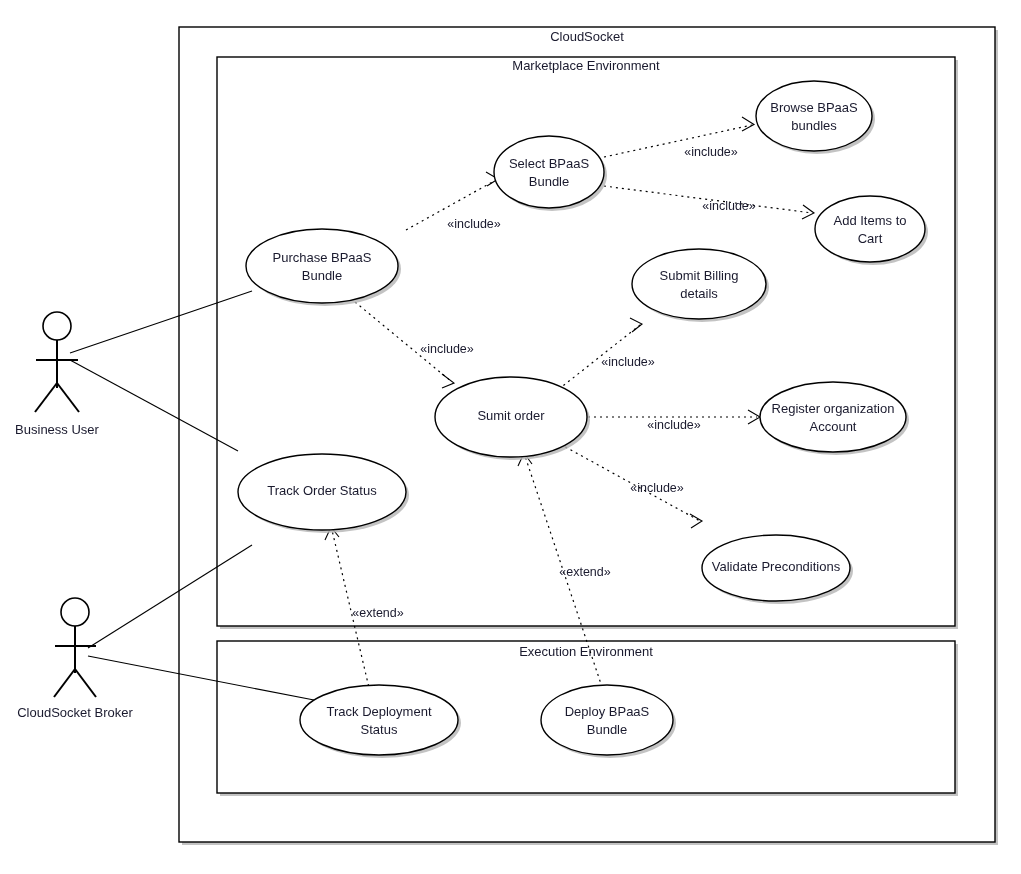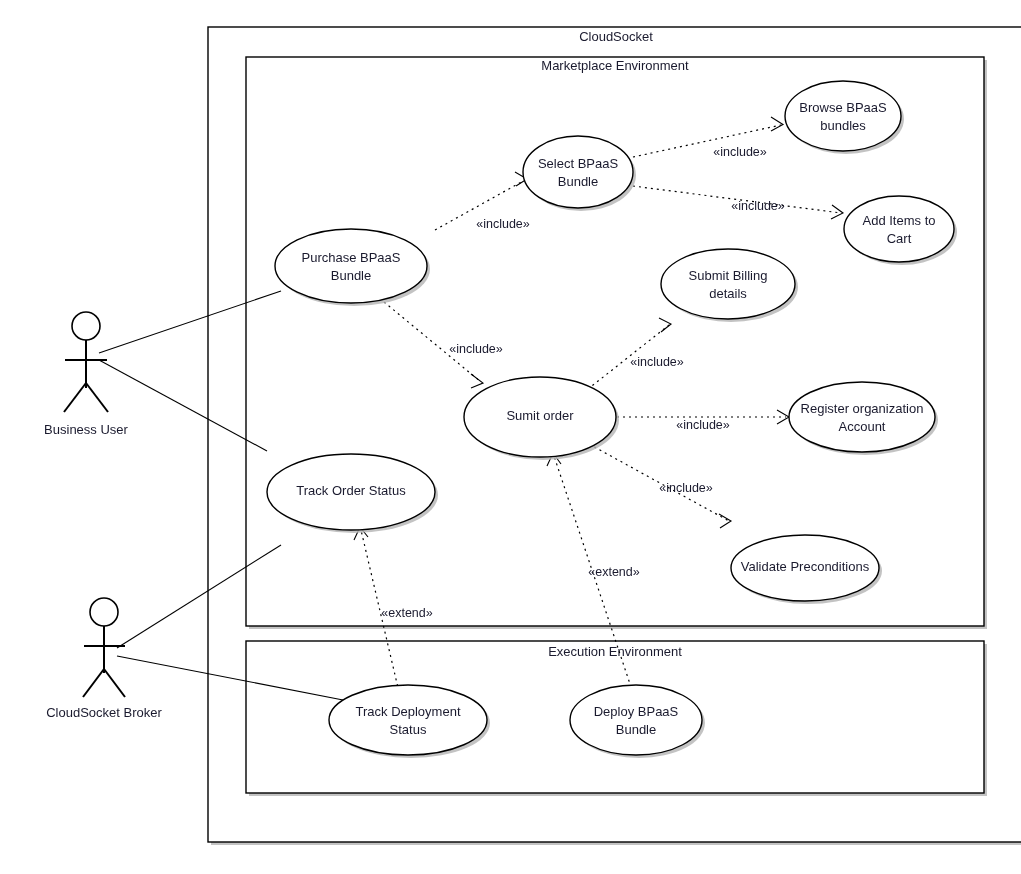--- a/index.html
+++ b/index.html
@@ -10,21 +10,20 @@
   body {
     width: 1021px;
     height: 874px;
     font-family: "Liberation Sans", sans-serif;
     overflow: hidden;
   }
   #diagram-root {
     position: relative;
     width: 869px;
     height: 874px;
-    margin-left: 29px;
   }
   svg#uml {
     display: block;
     width: 1021px;
     height: 874px;
   }
   .frame-rect {
     fill: #ffffff;
     stroke: #000000;
     stroke-width: 1.4;

